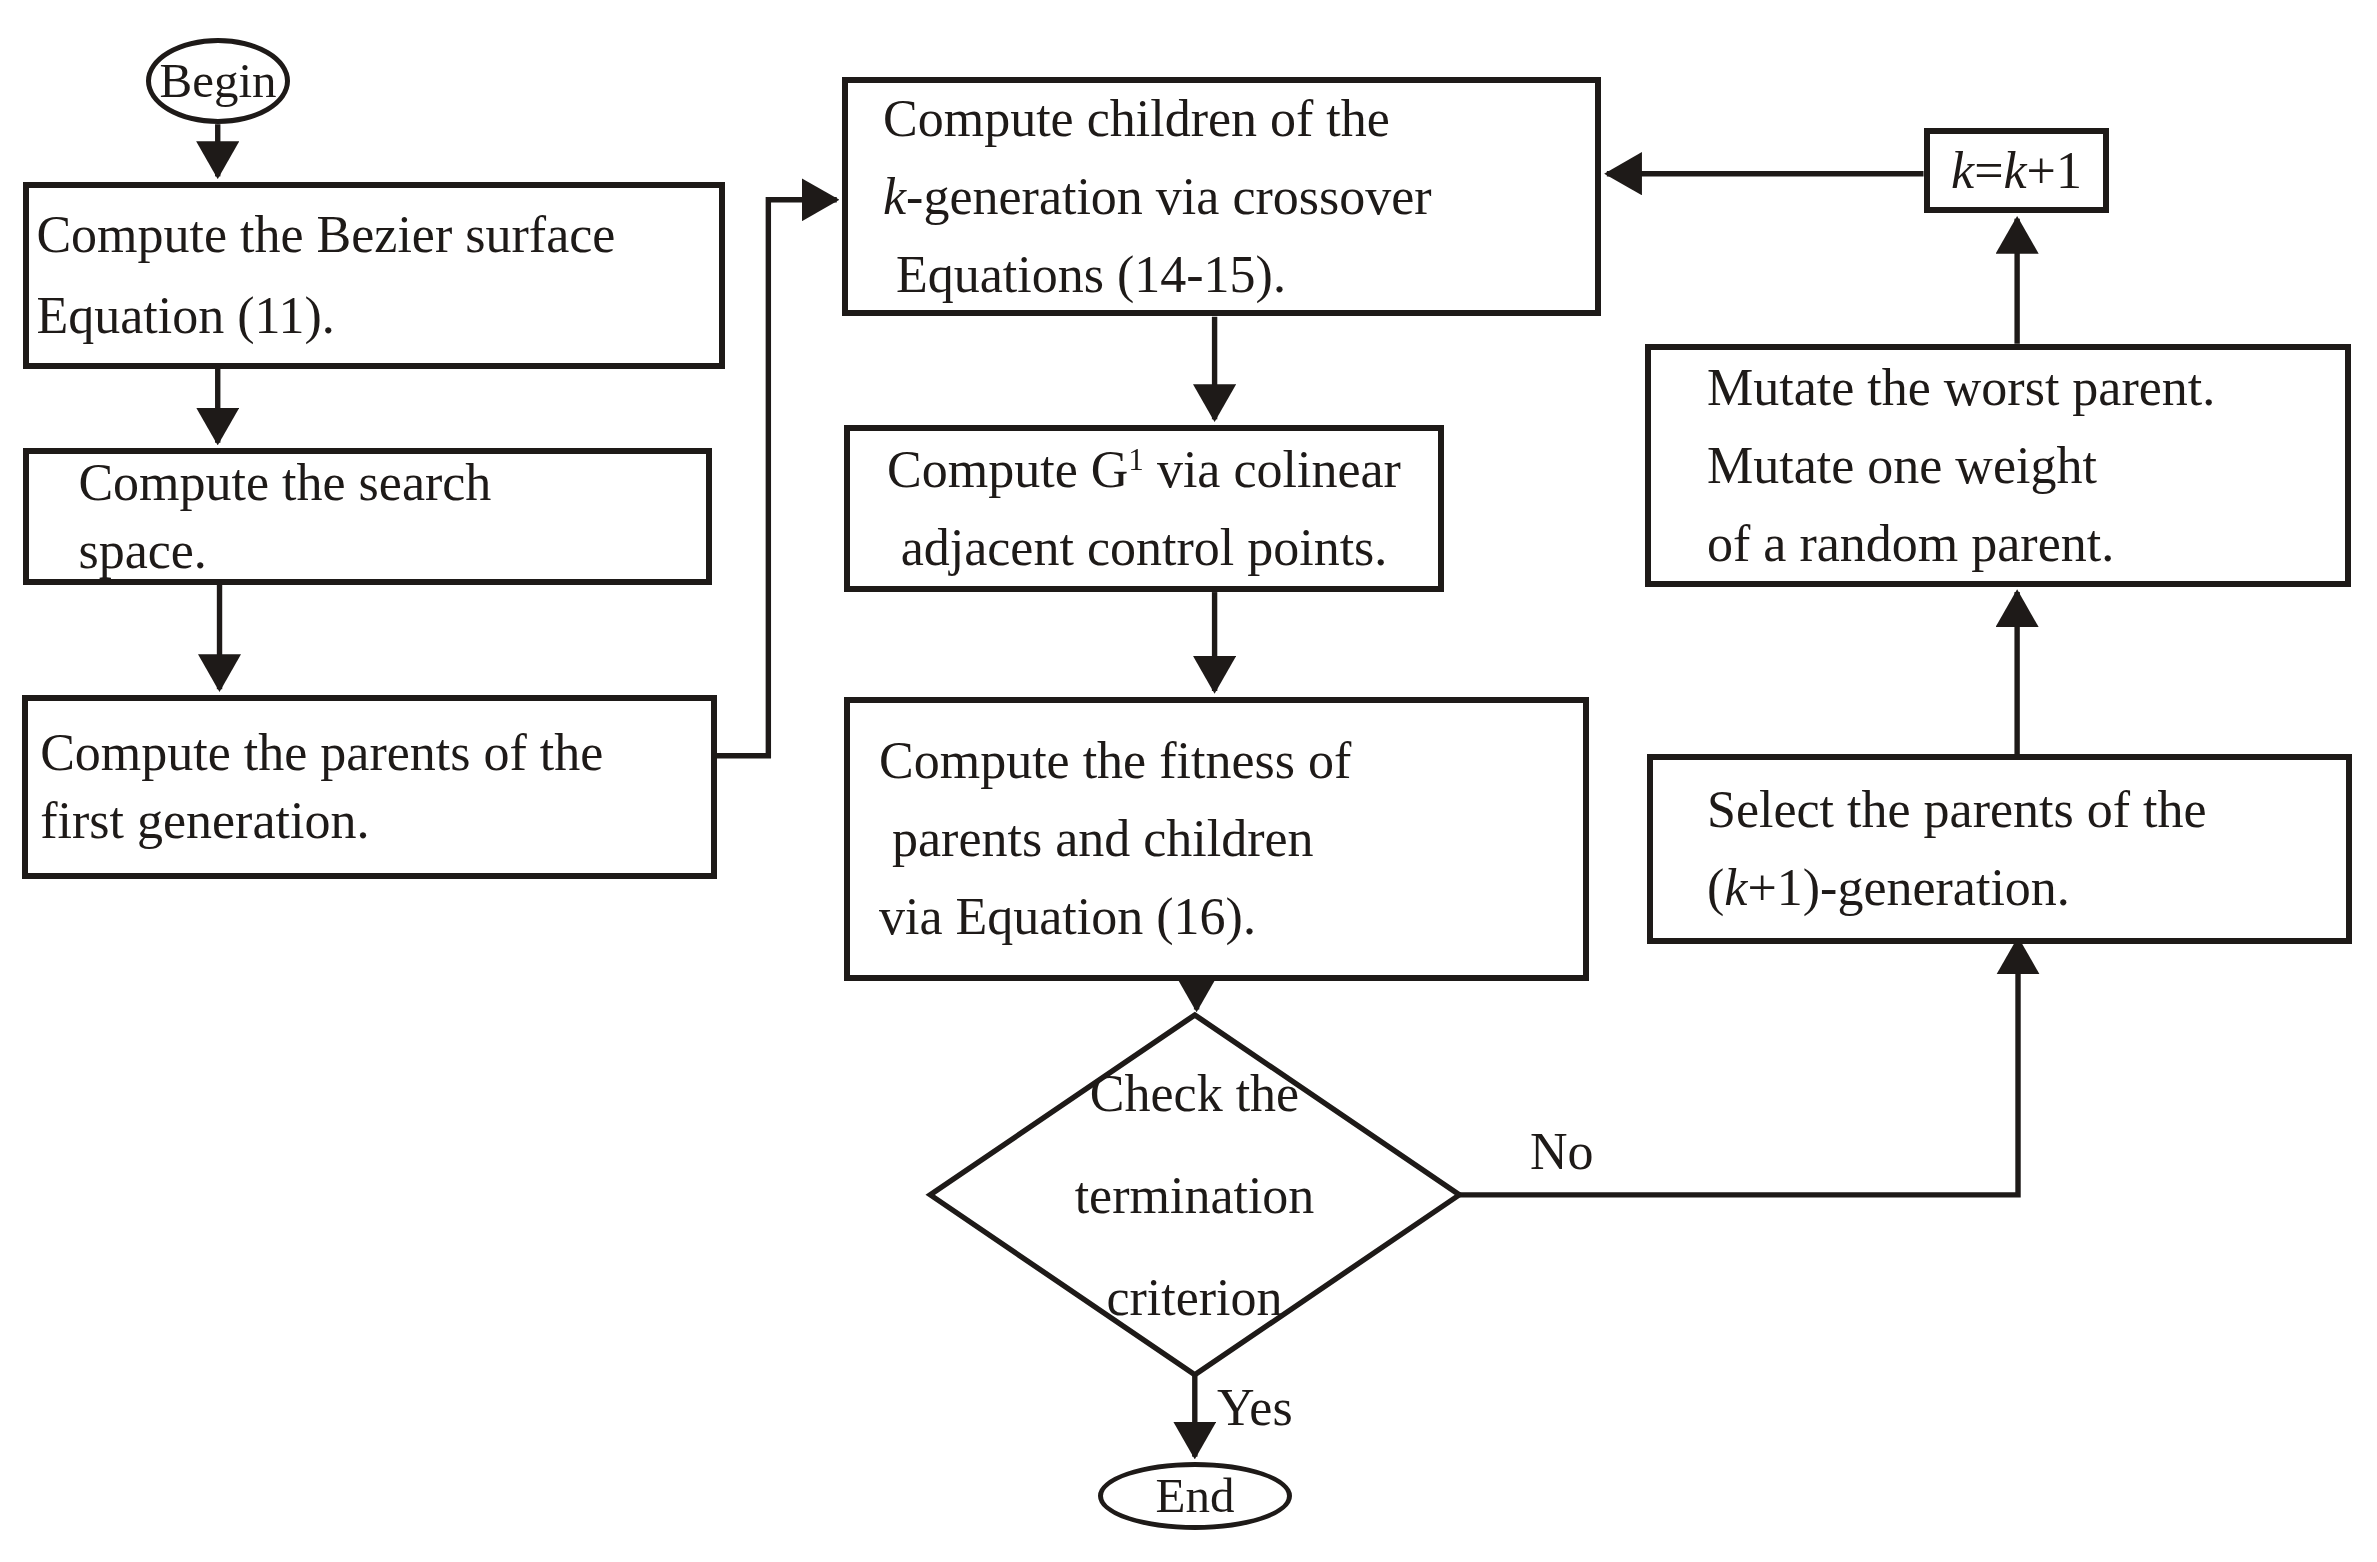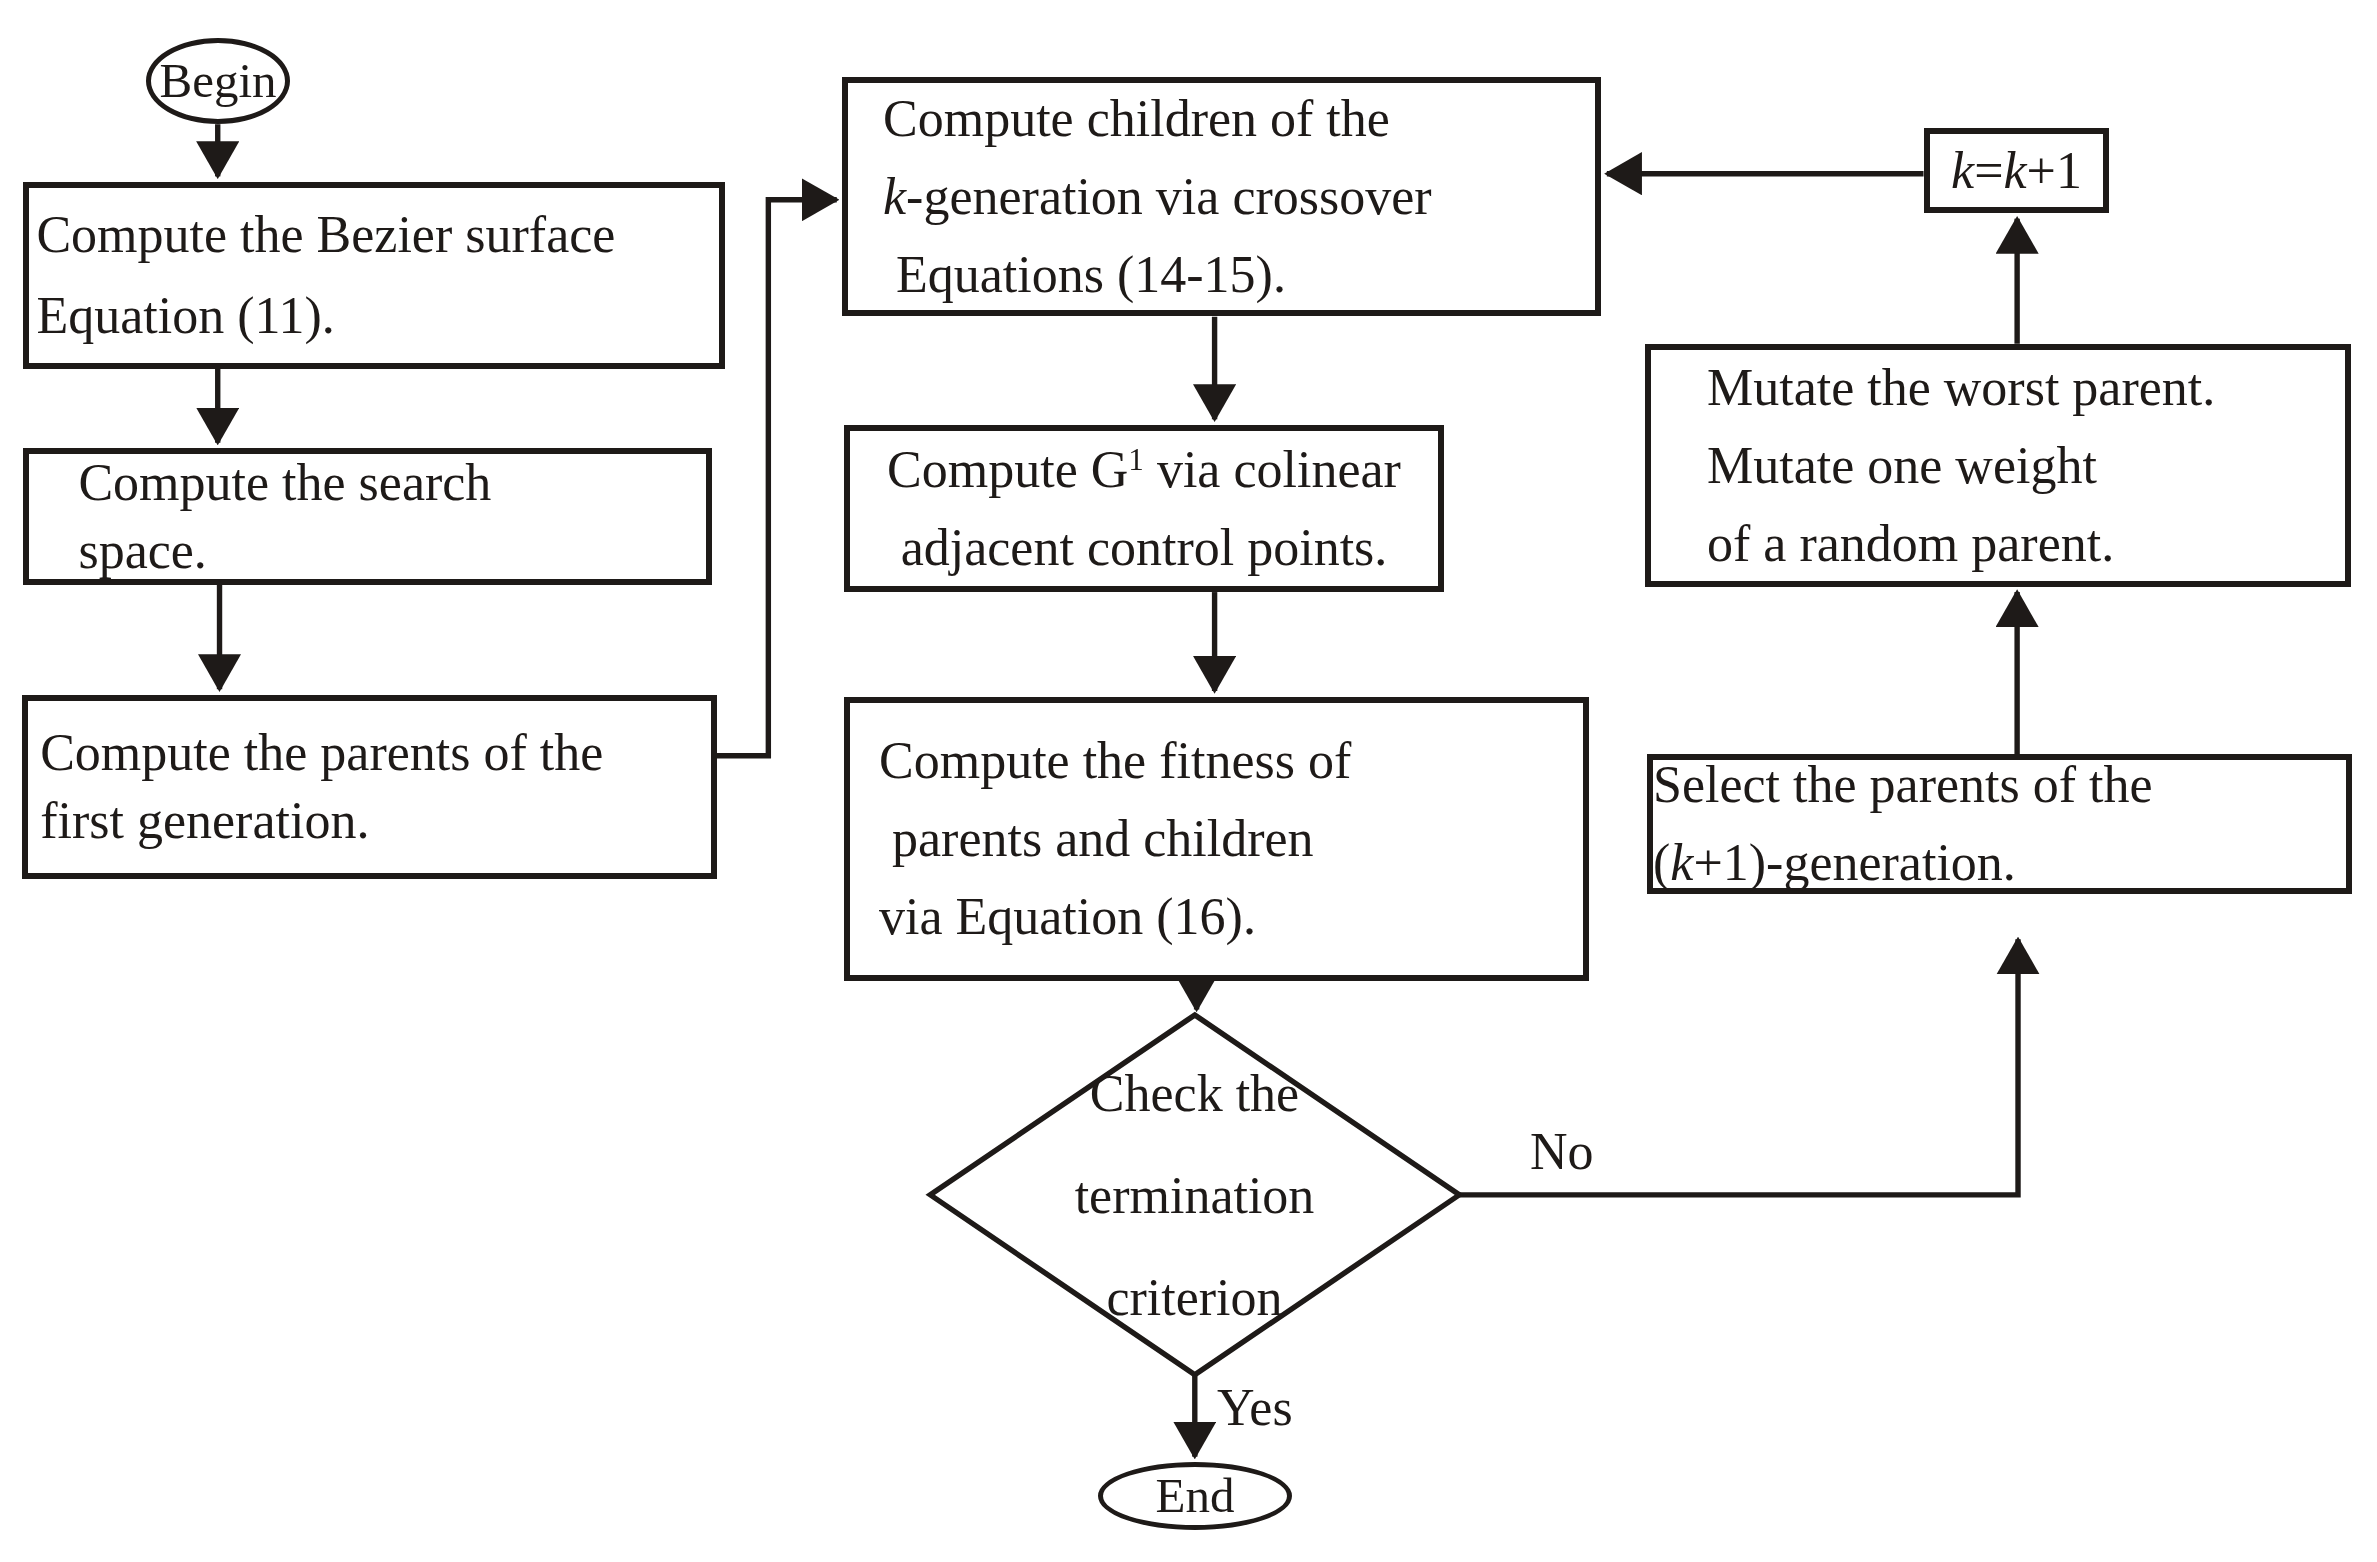--- a/index.html
+++ b/index.html
@@ -59,21 +59,21 @@
   #n-bezier{left:23.4px;top:182px;width:702px;height:187px;padding-left:7px;line-height:1.55;}
   #n-search{left:23.4px;top:448px;width:689px;height:137px;padding-left:49px;line-height:1.3;}
   #n-parents{left:21.6px;top:695px;width:695px;height:184px;padding-left:12.6px;line-height:1.3;}
   #n-children{left:842px;top:77px;width:759px;height:239px;padding-left:35px;}
   #n-g1{left:844px;top:425px;width:600px;height:167px;}
   #n-fitness{left:844px;top:697px;width:745px;height:284px;padding-left:29px;}
   #n-diamond-label{left:930px;top:1078px;width:529px;height:236px;gap:24px;}
   #n-end{left:1098px;top:1462px;width:194px;height:68px;}
   #n-k{left:1924px;top:128px;width:185px;height:85px;align-items:center;}
   #n-mutate{left:1645px;top:344px;width:706px;height:243px;padding-left:56px;}
-  #n-select{left:1647px;top:754px;width:705px;height:140px;}
+  #n-select{left:1647px;top:754px;width:705px;height:190px;padding-left:54px;}
   #lbl-yes{left:1217px;top:1379px;}
   #lbl-no{left:1530px;top:1123px;}
 </style>
 </head>
 <body>
 
 <div id="canvas">
 
   <svg id="wires" viewBox="0 0 2642 1736" xmlns="http://www.w3.org/2000/svg">
     <defs>

